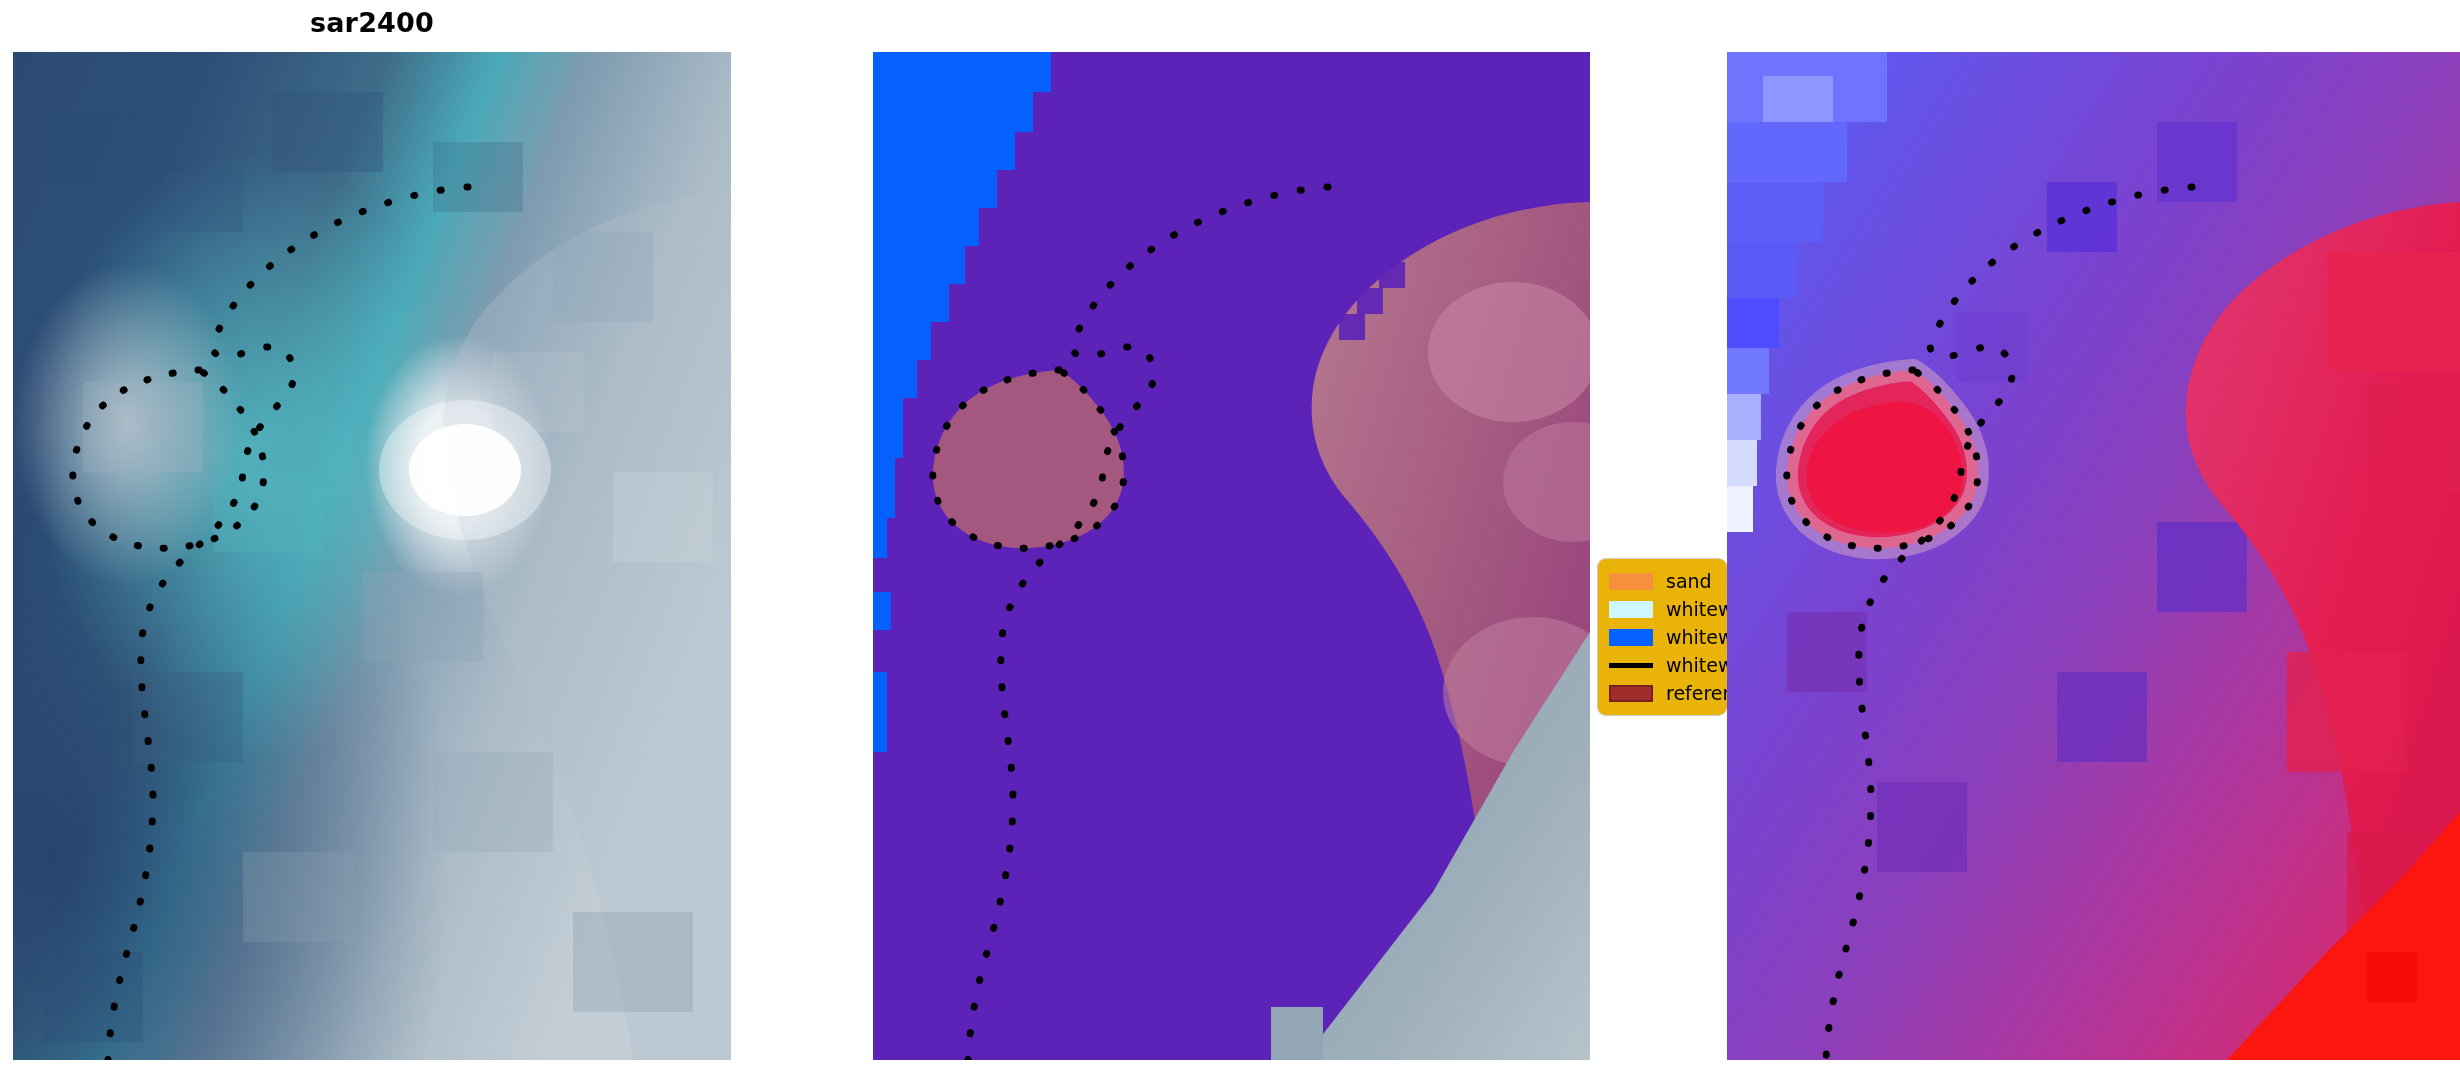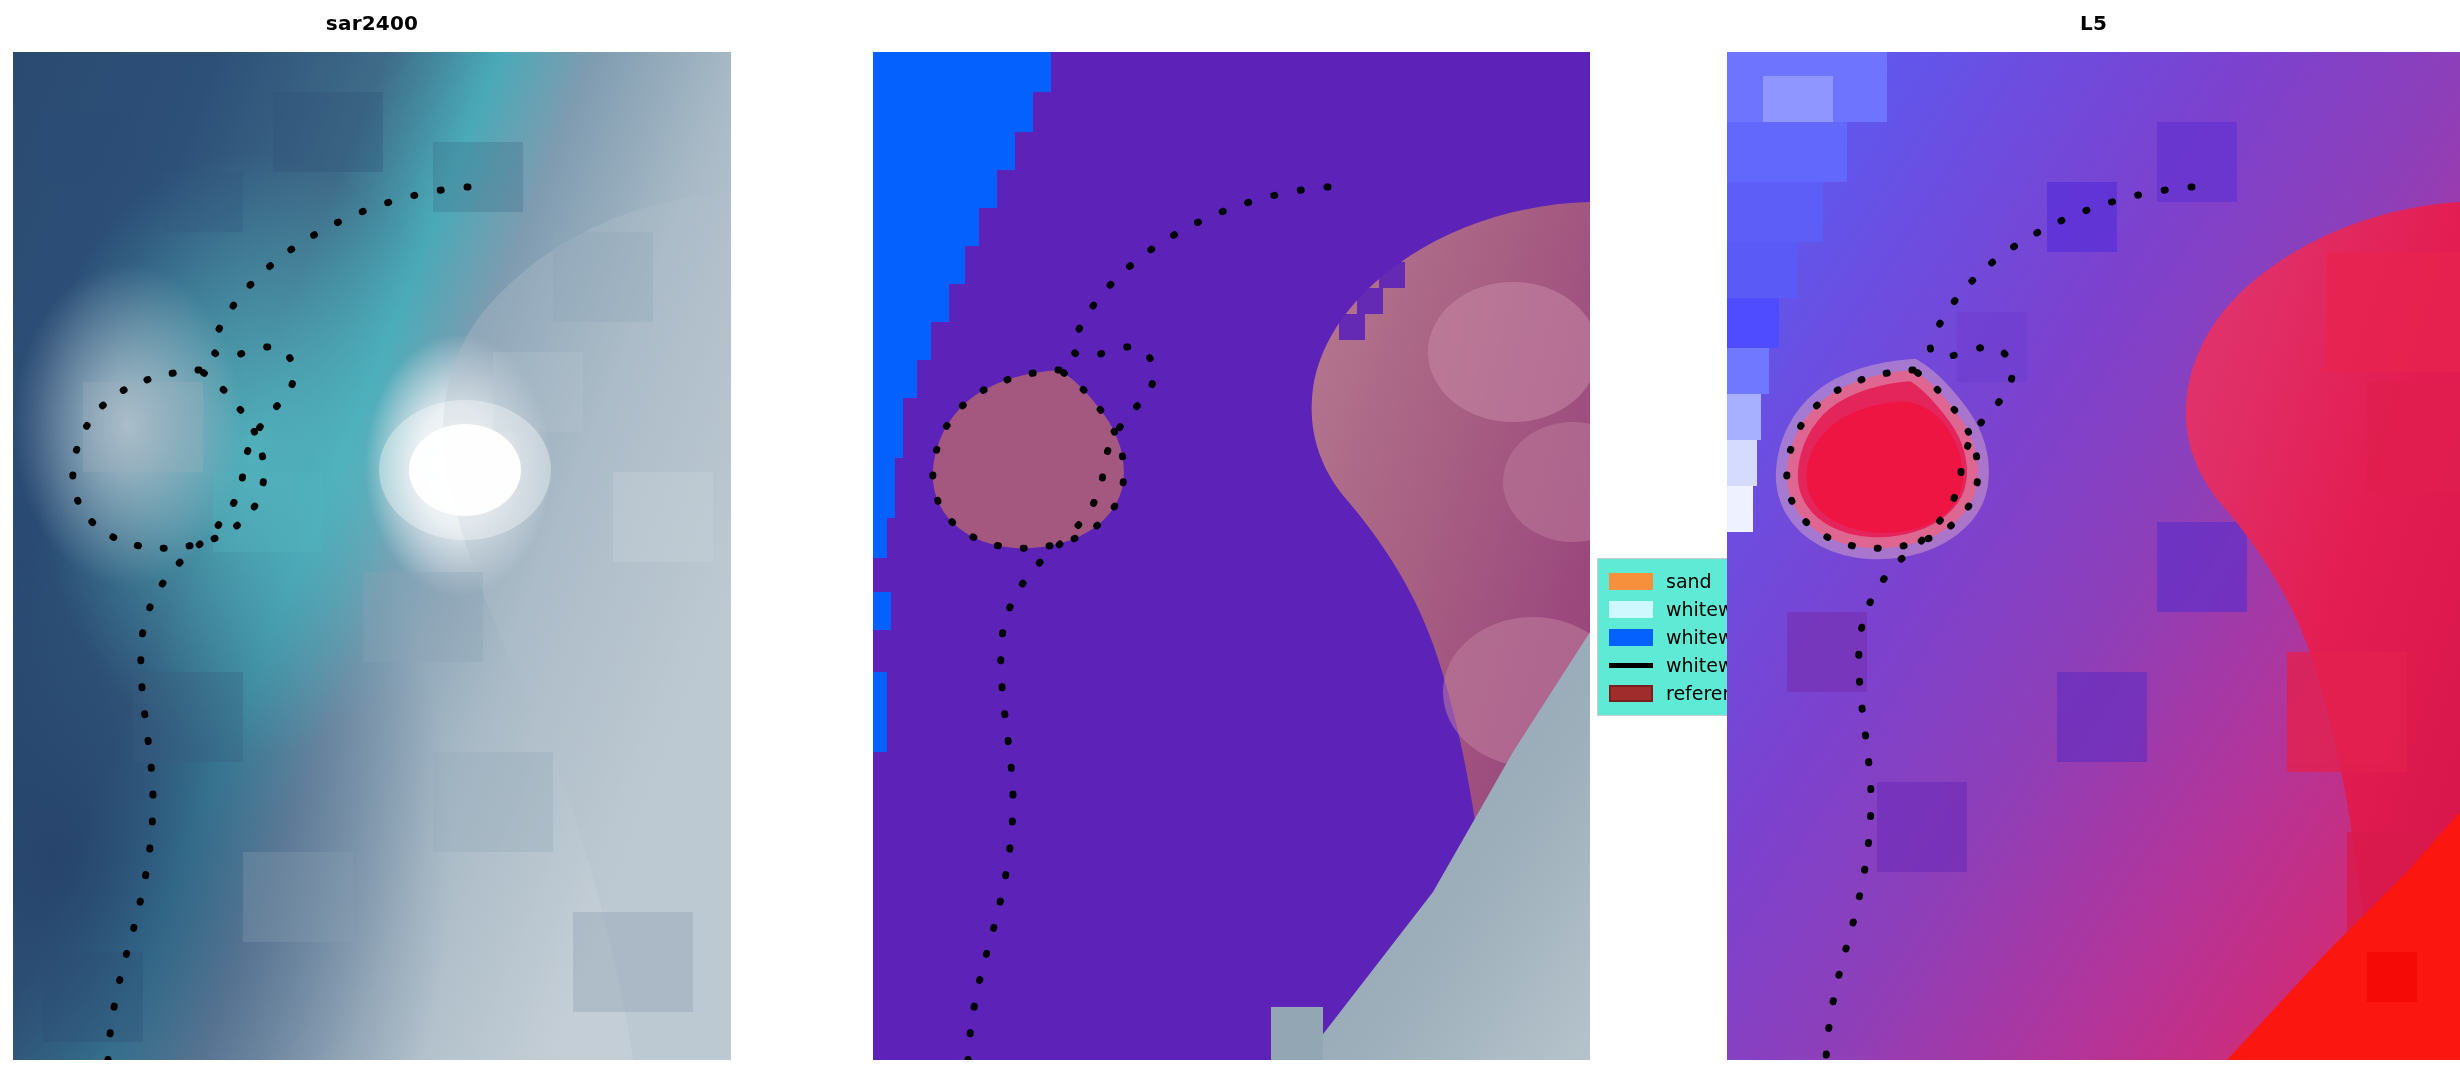--- a/index.html
+++ b/index.html
@@ -28,21 +28,21 @@
     position: absolute;
     overflow: hidden;
   }
   .panel-title {
     position: absolute;
     top: 0;
     width: 100%;
     text-align: center;
     font-family: "DejaVu Sans", sans-serif;
     font-weight: bold;
-    font-size: 20px;
+    font-size: 27px;
     color: #000000;
     letter-spacing: 0.2px;
     line-height: 34px;
   }
   .panel-img {
     position: absolute;
     left: 0;
     top: 0;
     width: 100%;
     height: 100%;
@@ -67,24 +67,24 @@
     pointer-events: none;
   }
 
   
   .legend {
     position: absolute;
     left: 1597px;
     top: 558px;
     width: 130px;            
     height: 158px;
-    background: #5eead4;
+    background: #eab308;
     border: 1px solid #cccccc;
     border-right: none;
-    border-radius: 0;
+    border-radius: 9px;
     overflow: hidden;
     box-sizing: border-box;
     z-index: 5;
     padding: 8px 0 8px 0;
   }
   .legend-row {
     display: flex;
     align-items: center;
     height: 28px;
     padding-left: 11px;
@@ -280,21 +280,20 @@
                C228,450 206,476 178,500 C150,524 130,556 128,596
                C126,650 140,700 140,748 C140,800 128,852 114,900
                C102,942 96,980 95,1008" fill="none" stroke="#000000" stroke-width="7" stroke-linecap="round" stroke-dasharray="1 26"></path>
       <path d="M186,318 C152,320 118,330 96,348 C74,366 62,392 60,418
                C58,446 72,470 98,484 C124,498 160,500 192,490
                C224,480 246,458 250,432 C254,404 244,378 226,356
                C212,338 200,326 186,318 Z" fill="none" stroke="#000000" stroke-width="7" stroke-linecap="round" stroke-dasharray="1 25"></path>
     </svg>
   </div>
 
-  <div class="panel-title" id="title-l5">L5</div>
 
   <div class="panel" id="panel-l5">
     <svg class="panel-img" viewBox="0 0 733 1008" preserveAspectRatio="none">
       <defs>
         <linearGradient id="l5Base" x1="0.05" y1="0.05" x2="0.95" y2="0.85">
           <stop offset="0%" stop-color="#5a5cf5"></stop>
           <stop offset="18%" stop-color="#6a4fe2"></stop>
           <stop offset="38%" stop-color="#7b42cf"></stop>
           <stop offset="58%" stop-color="#8e3fb8"></stop>
           <stop offset="78%" stop-color="#b2359a"></stop>

